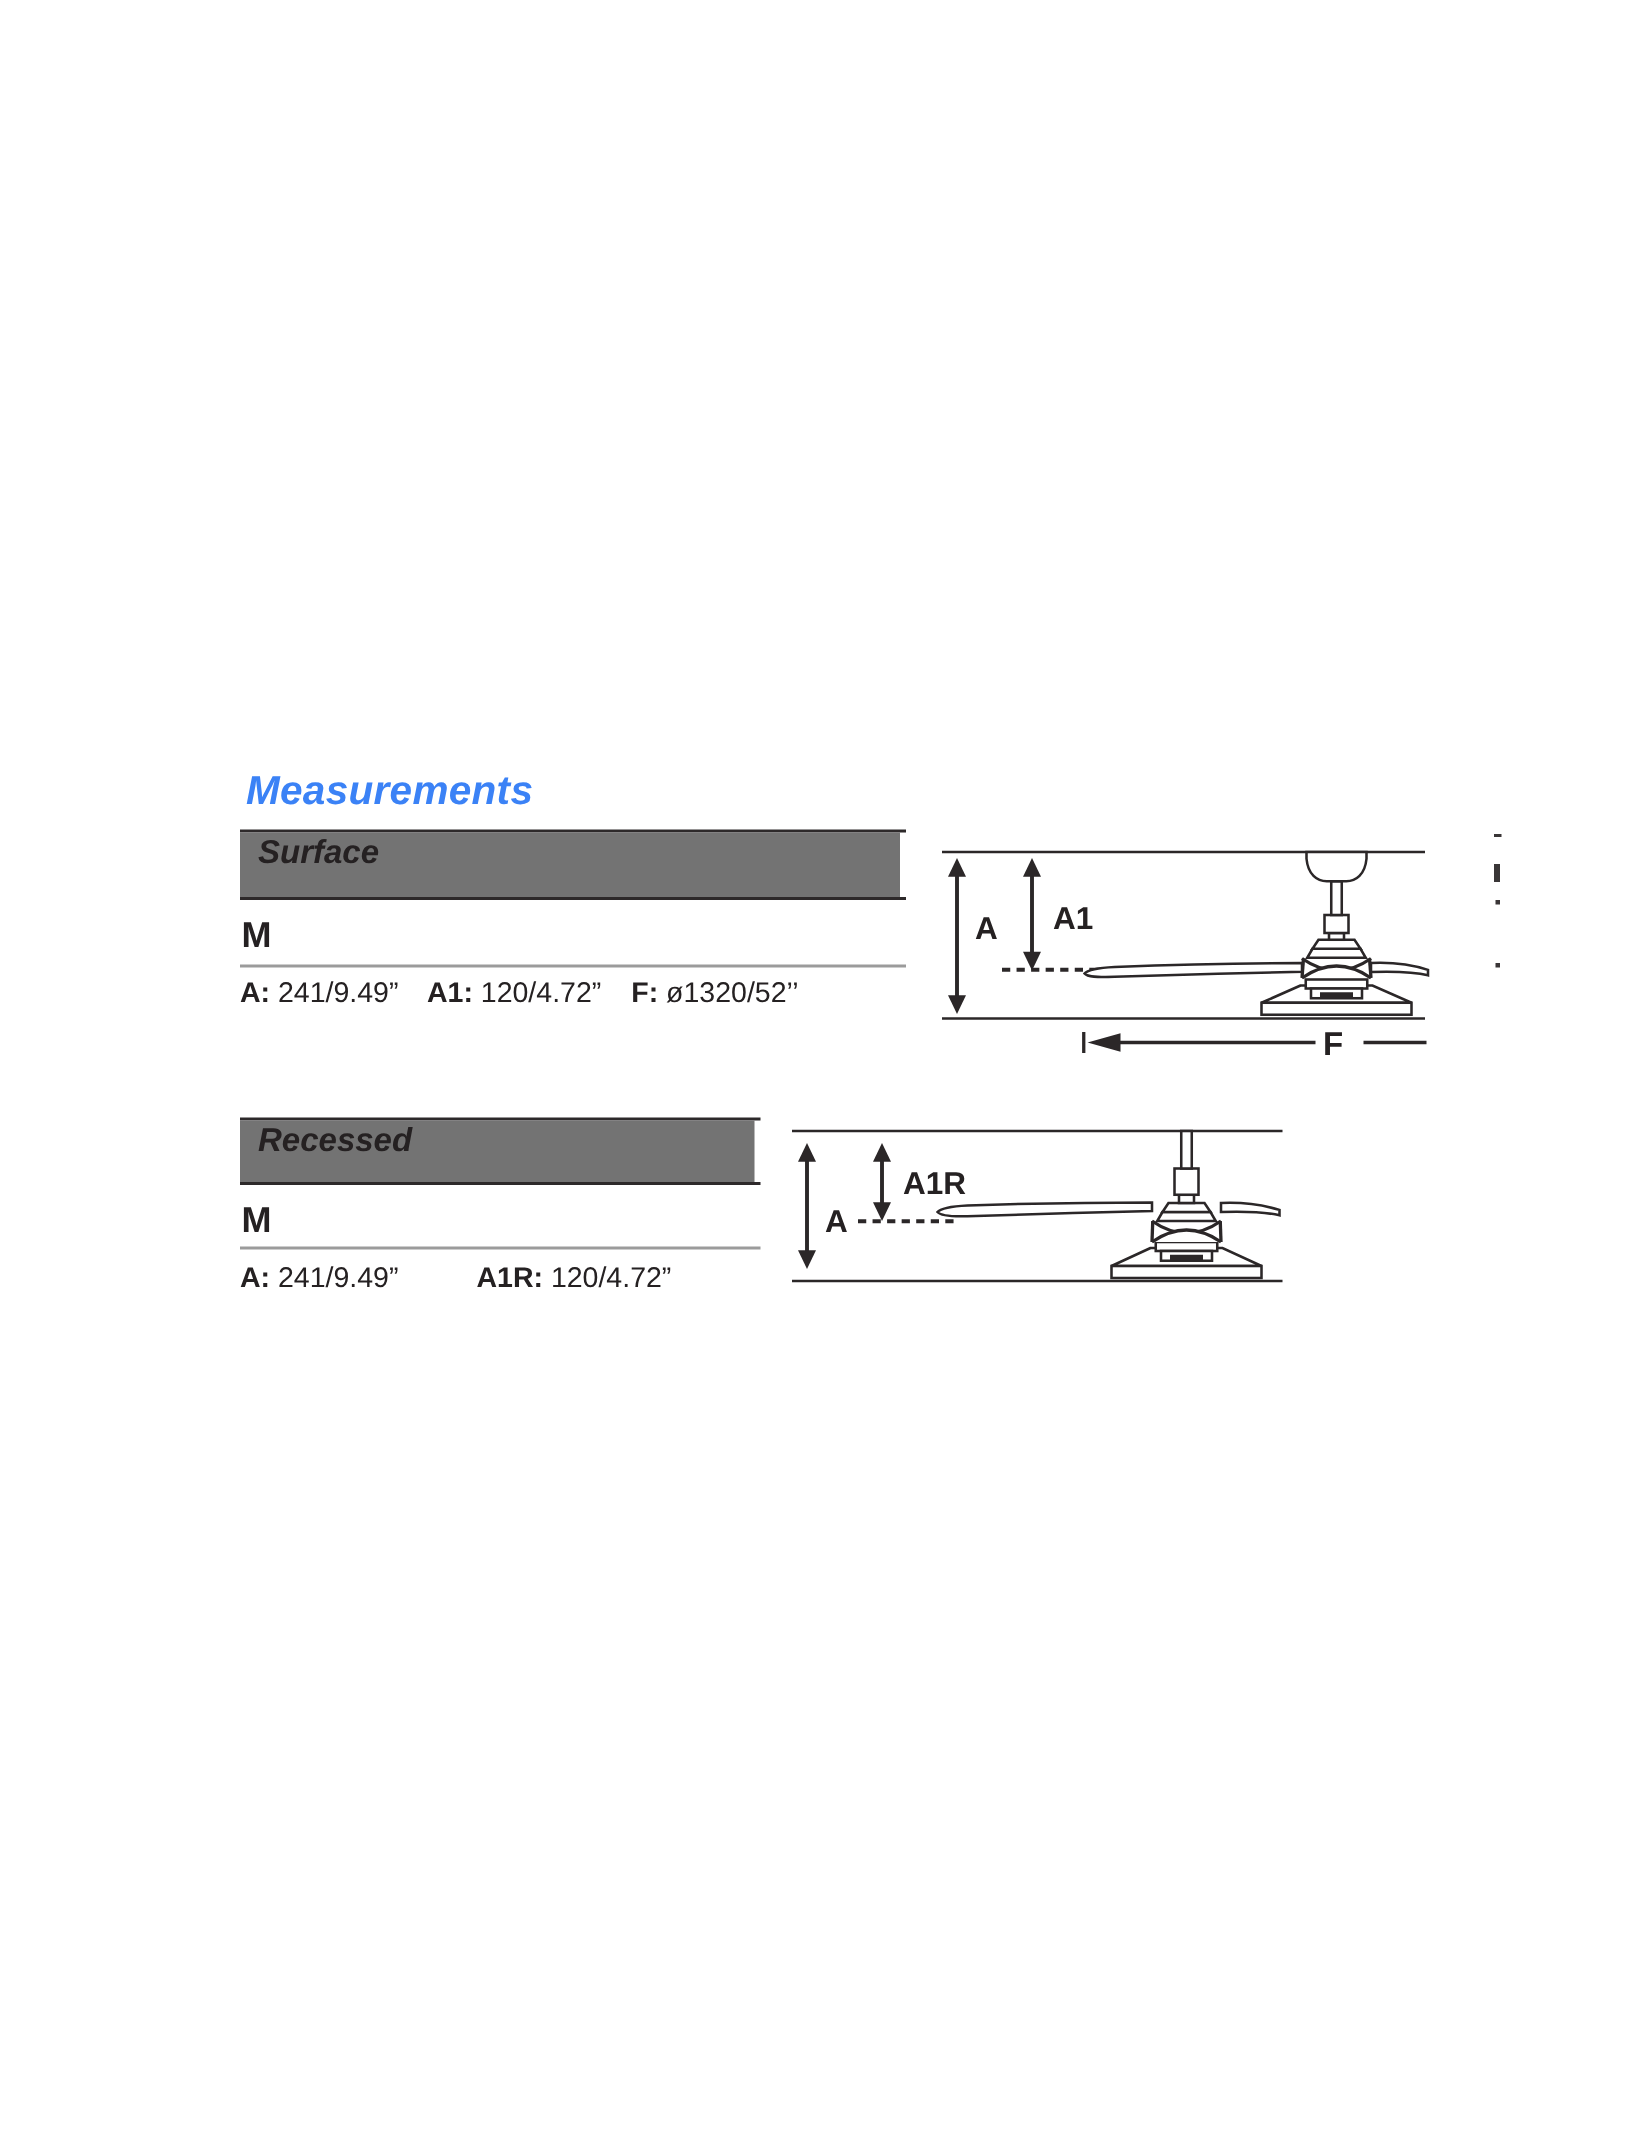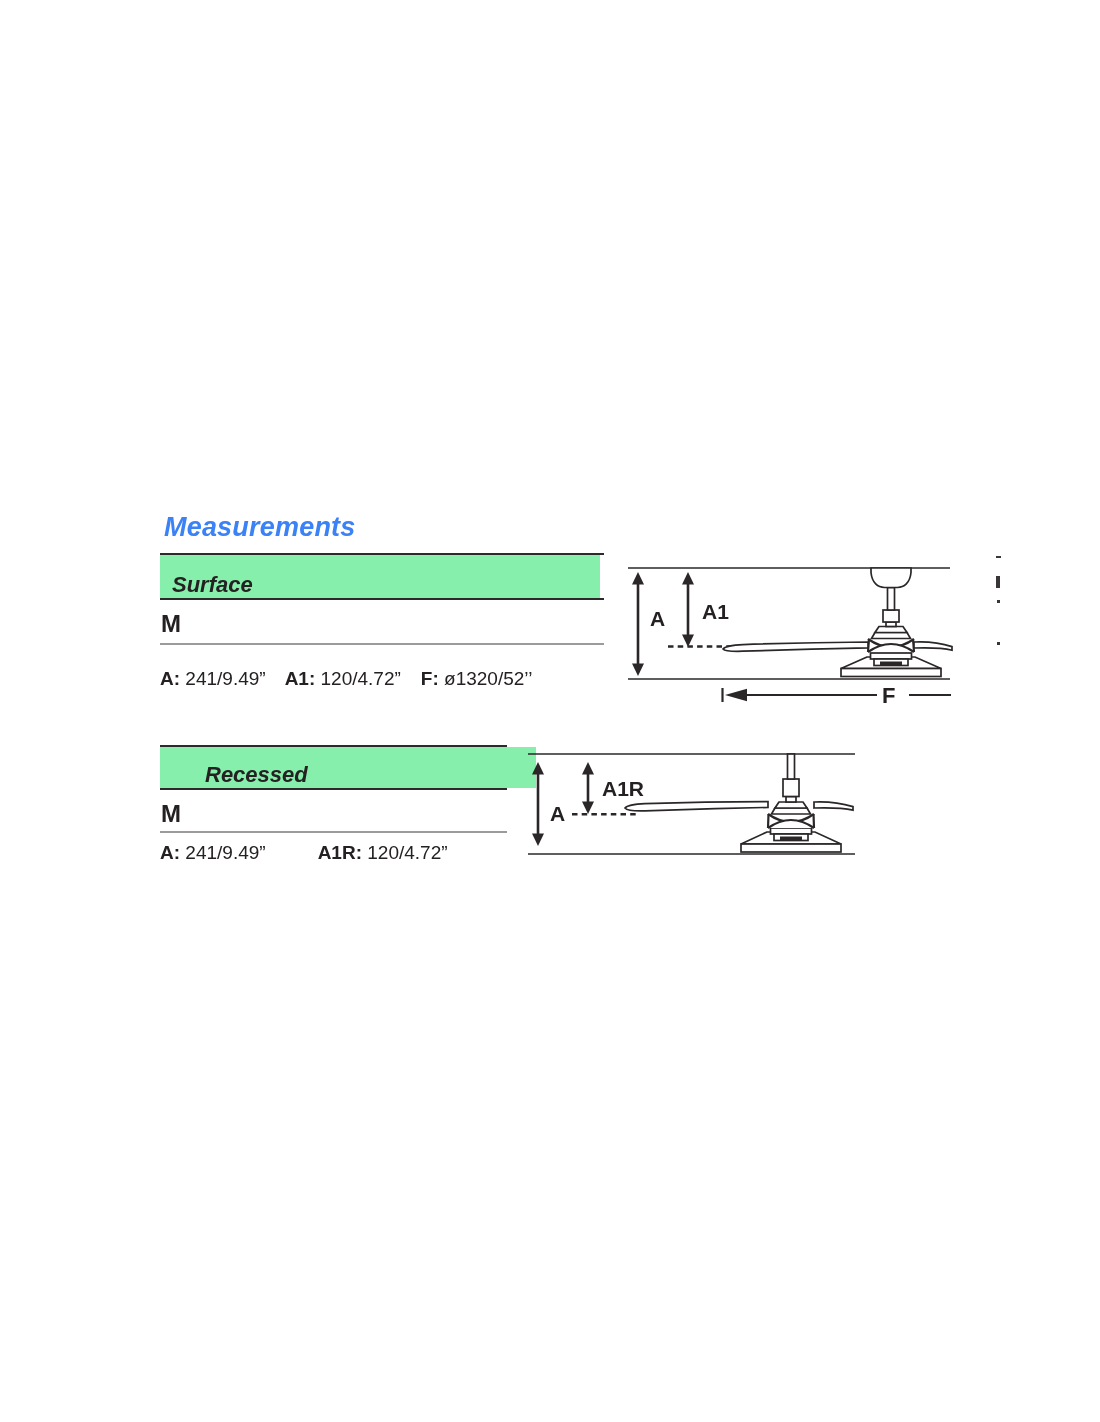--- a/index.html
+++ b/index.html
@@ -14,22 +14,22 @@
   .page-title{
     left:164px;top:512px;
     font-size:27px;font-weight:bold;font-style:italic;
     letter-spacing:.2px;color:#3b82f6;
   }
   
   .spec-table{left:160px;}
   .rule-dark{position:absolute;left:0;height:2px;background:#2d292a;}
   .rule-gray{position:absolute;left:0;height:2px;background:#9b9b9b;}
   .band{
-    position:absolute;left:0;background:#86efac;
-    display:flex;align-items:flex-end;
+    position:absolute;left:0;background:#737373;
+    display:flex;align-items:flex-start;
   }
   .band-label{
     font-size:22px;font-weight:bold;font-style:italic;
     padding-left:12px;color:#252122;
   }
   .model-row{
     position:absolute;left:1px;
     font-size:24px;font-weight:bold;color:#252122;
   }
   .meas-row{
@@ -50,21 +50,21 @@
 <div class="abs page-title">Measurements</div>
 
 <div class="abs spec-table" style="top:553px;width:444px;height:130px;">
   <div class="rule-dark" style="top:0;width:444px;"></div>
   <div class="band" style="top:2px;width:440px;height:43px;">
     <span class="band-label">Surface</span>
   </div>
   <div class="rule-dark" style="top:45px;width:444px;"></div>
   <div class="model-row" style="top:57px;">M</div>
   <div class="rule-gray" style="top:90px;width:444px;"></div>
-  <div class="meas-row" style="top:99px;margin-top:16px;">
+  <div class="meas-row" style="top:99px;">
     <span class="meas-item" style="margin-right:19px;"><span class="lbl">A:</span> <span class="val">241/9.49”</span></span><span class="meas-item" style="margin-right:20px;"><span class="lbl">A1:</span> <span class="val">120/4.72”</span></span><span class="meas-item"><span class="lbl">F:</span> <span class="val">ø1320/52’’</span></span>
   </div>
 </div>
 
 <svg class="abs" style="left:625px;top:558px;" width="335" height="152" viewBox="0 0 335 152" fill="none" stroke="#2b2728" stroke-width="1.7">
 
   <line x1="3" y1="10" x2="325" y2="10"></line>
   <line x1="3" y1="121" x2="325" y2="121"></line>
 
   <g>
@@ -109,21 +109,21 @@
     <line x1="97.5" y1="130" x2="97.5" y2="144" stroke-width="2.2"></line>
     <polygon points="100,137 122,130.8 122,143.2" fill="#2b2728" stroke="none"></polygon>
     <line x1="121" y1="137" x2="252" y2="137" stroke-width="2.2"></line>
     <line x1="284" y1="137" x2="326" y2="137" stroke-width="2.2"></line>
   </g>
   <text x="257" y="145" font-size="22" stroke="none">F</text>
 </svg>
 
 <div class="abs spec-table" style="top:745px;width:347px;height:120px;">
   <div class="rule-dark" style="top:0;width:347px;"></div>
-  <div class="band" style="top:2px;width:343px;height:41px;padding-left:33px;">
+  <div class="band" style="top:2px;width:343px;height:41px;">
     <span class="band-label">Recessed</span>
   </div>
   <div class="rule-dark" style="top:43px;width:347px;"></div>
   <div class="model-row" style="top:55px;">M</div>
   <div class="rule-gray" style="top:86px;width:347px;"></div>
   <div class="meas-row" style="top:97px;">
     <span class="meas-item" style="margin-right:52px;"><span class="lbl">A:</span> <span class="val">241/9.49”</span></span><span class="meas-item"><span class="lbl">A1R:</span> <span class="val">120/4.72”</span></span>
   </div>
 </div>
 

